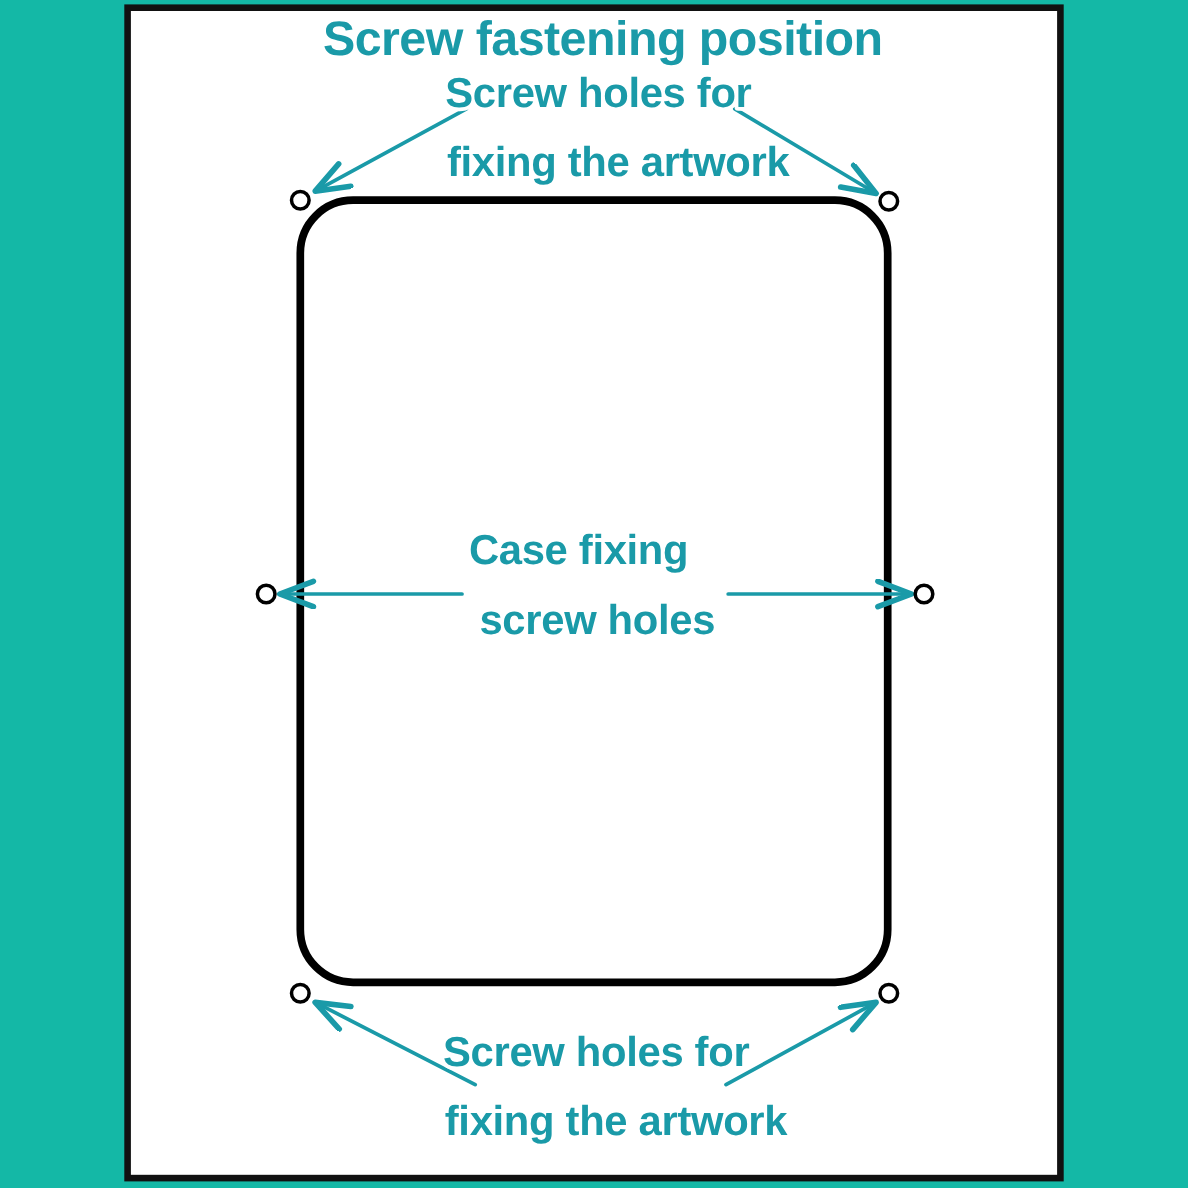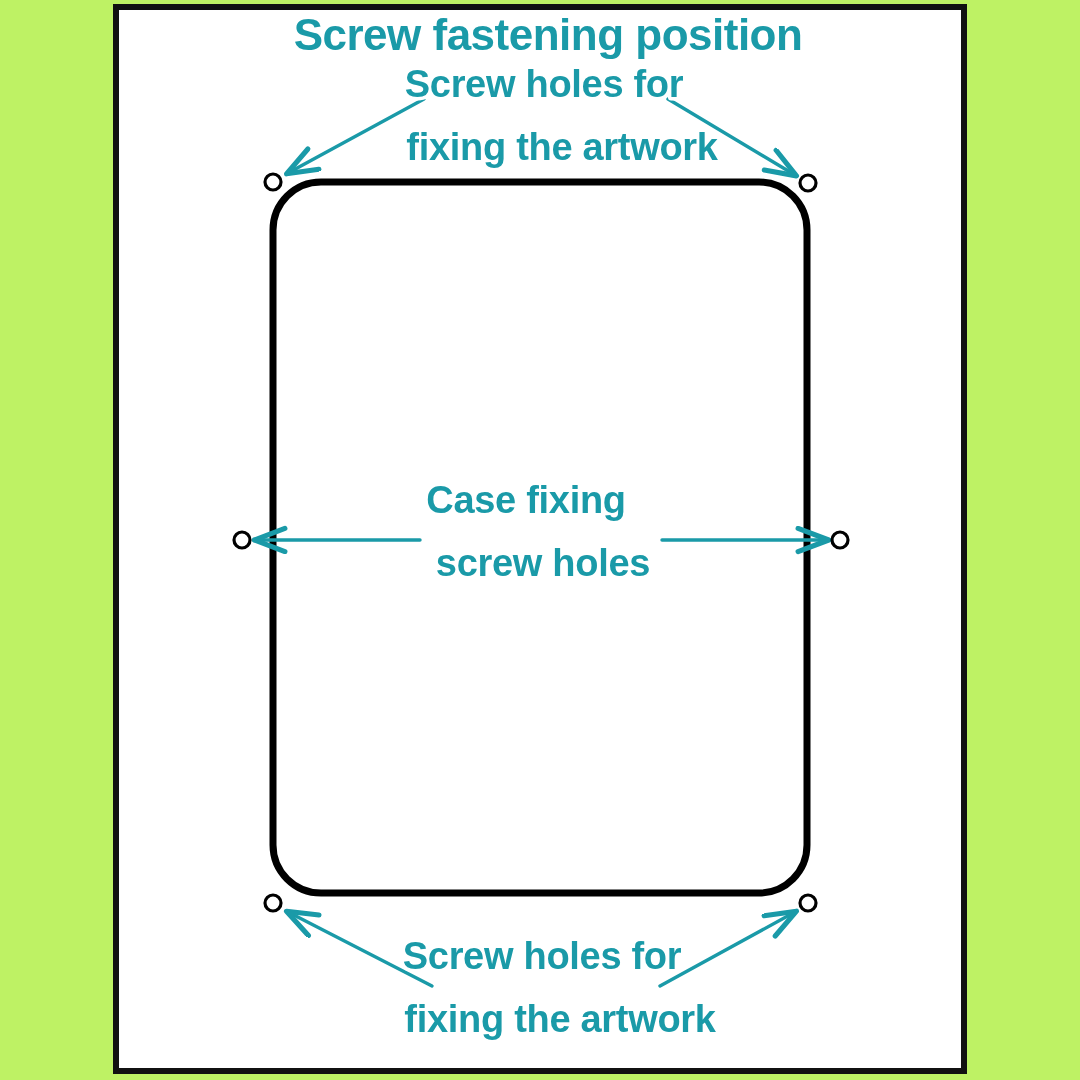--- a/index.html
+++ b/index.html
@@ -8,21 +8,21 @@
     padding: 0;
     background: #ffffff;
   }
   body {
     font-family: "Liberation Sans", sans-serif;
   }
   #stage {
     position: relative;
     width: 1080px;
     height: 1080px;
-    background: #bef264;
+    background: #14b8a6;
     overflow: hidden;
   }
   #diagram-svg {
     position: absolute;
     left: 0;
     top: 0;
     width: 1080px;
     height: 1080px;
     display: block;
   }

